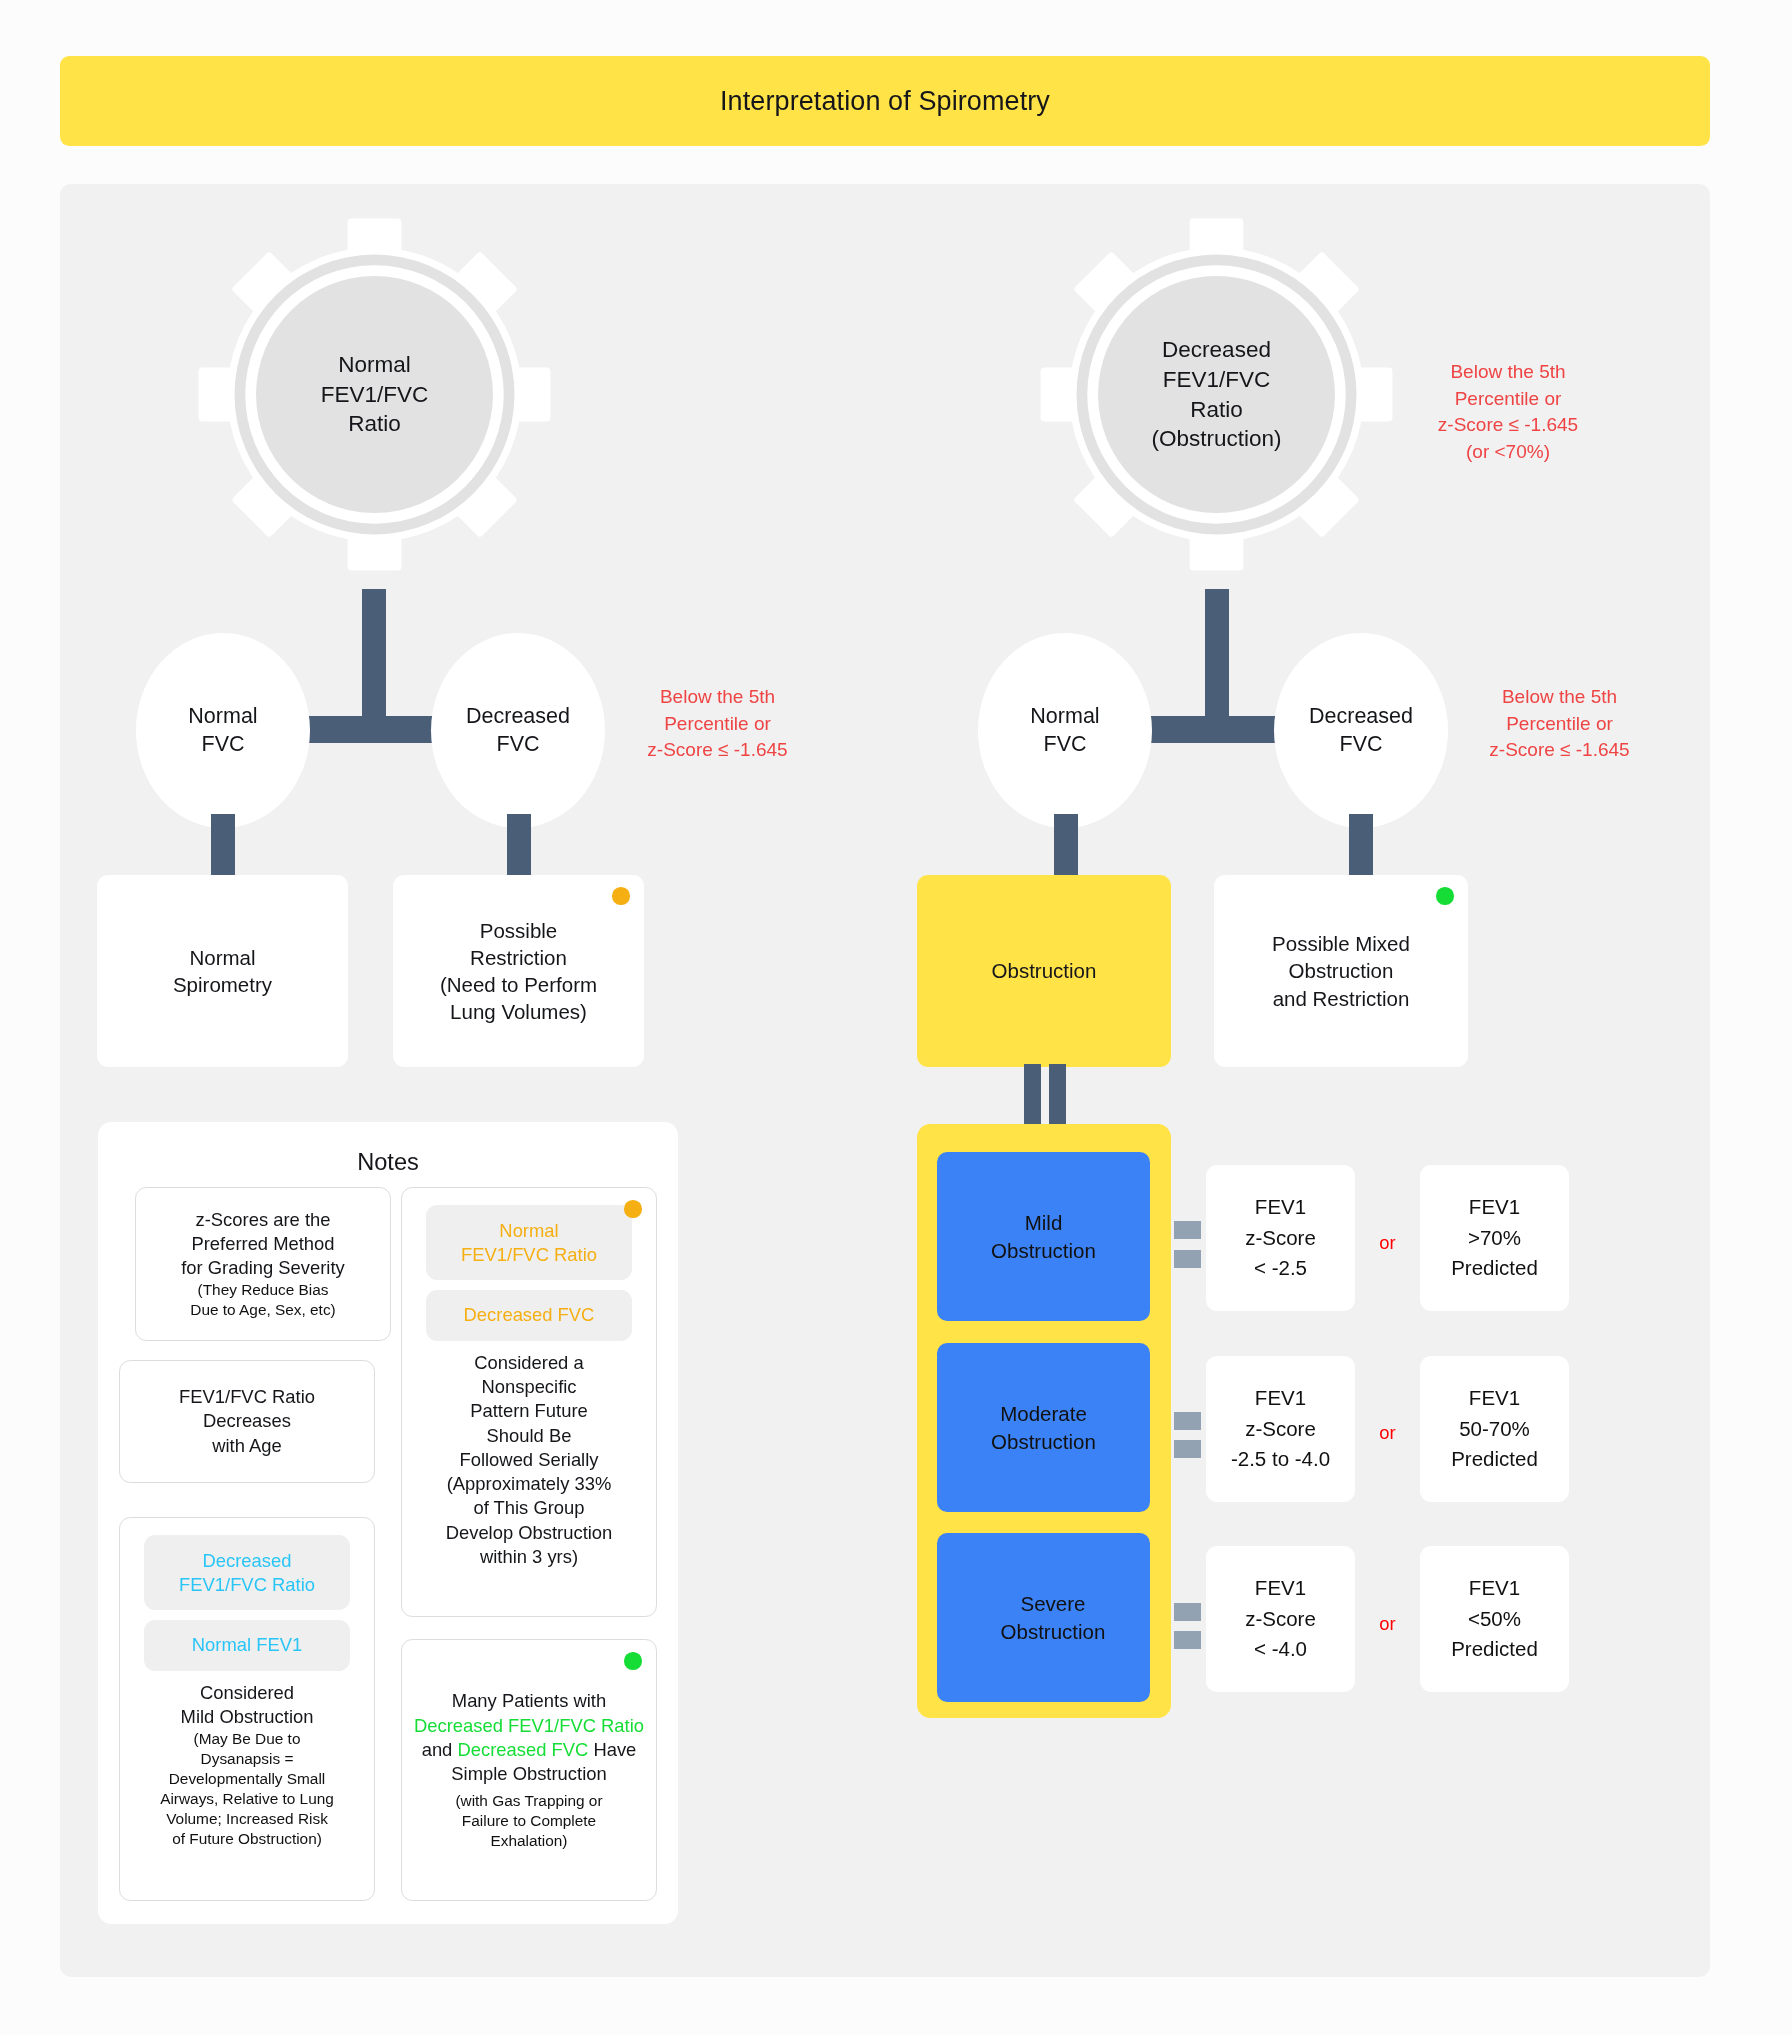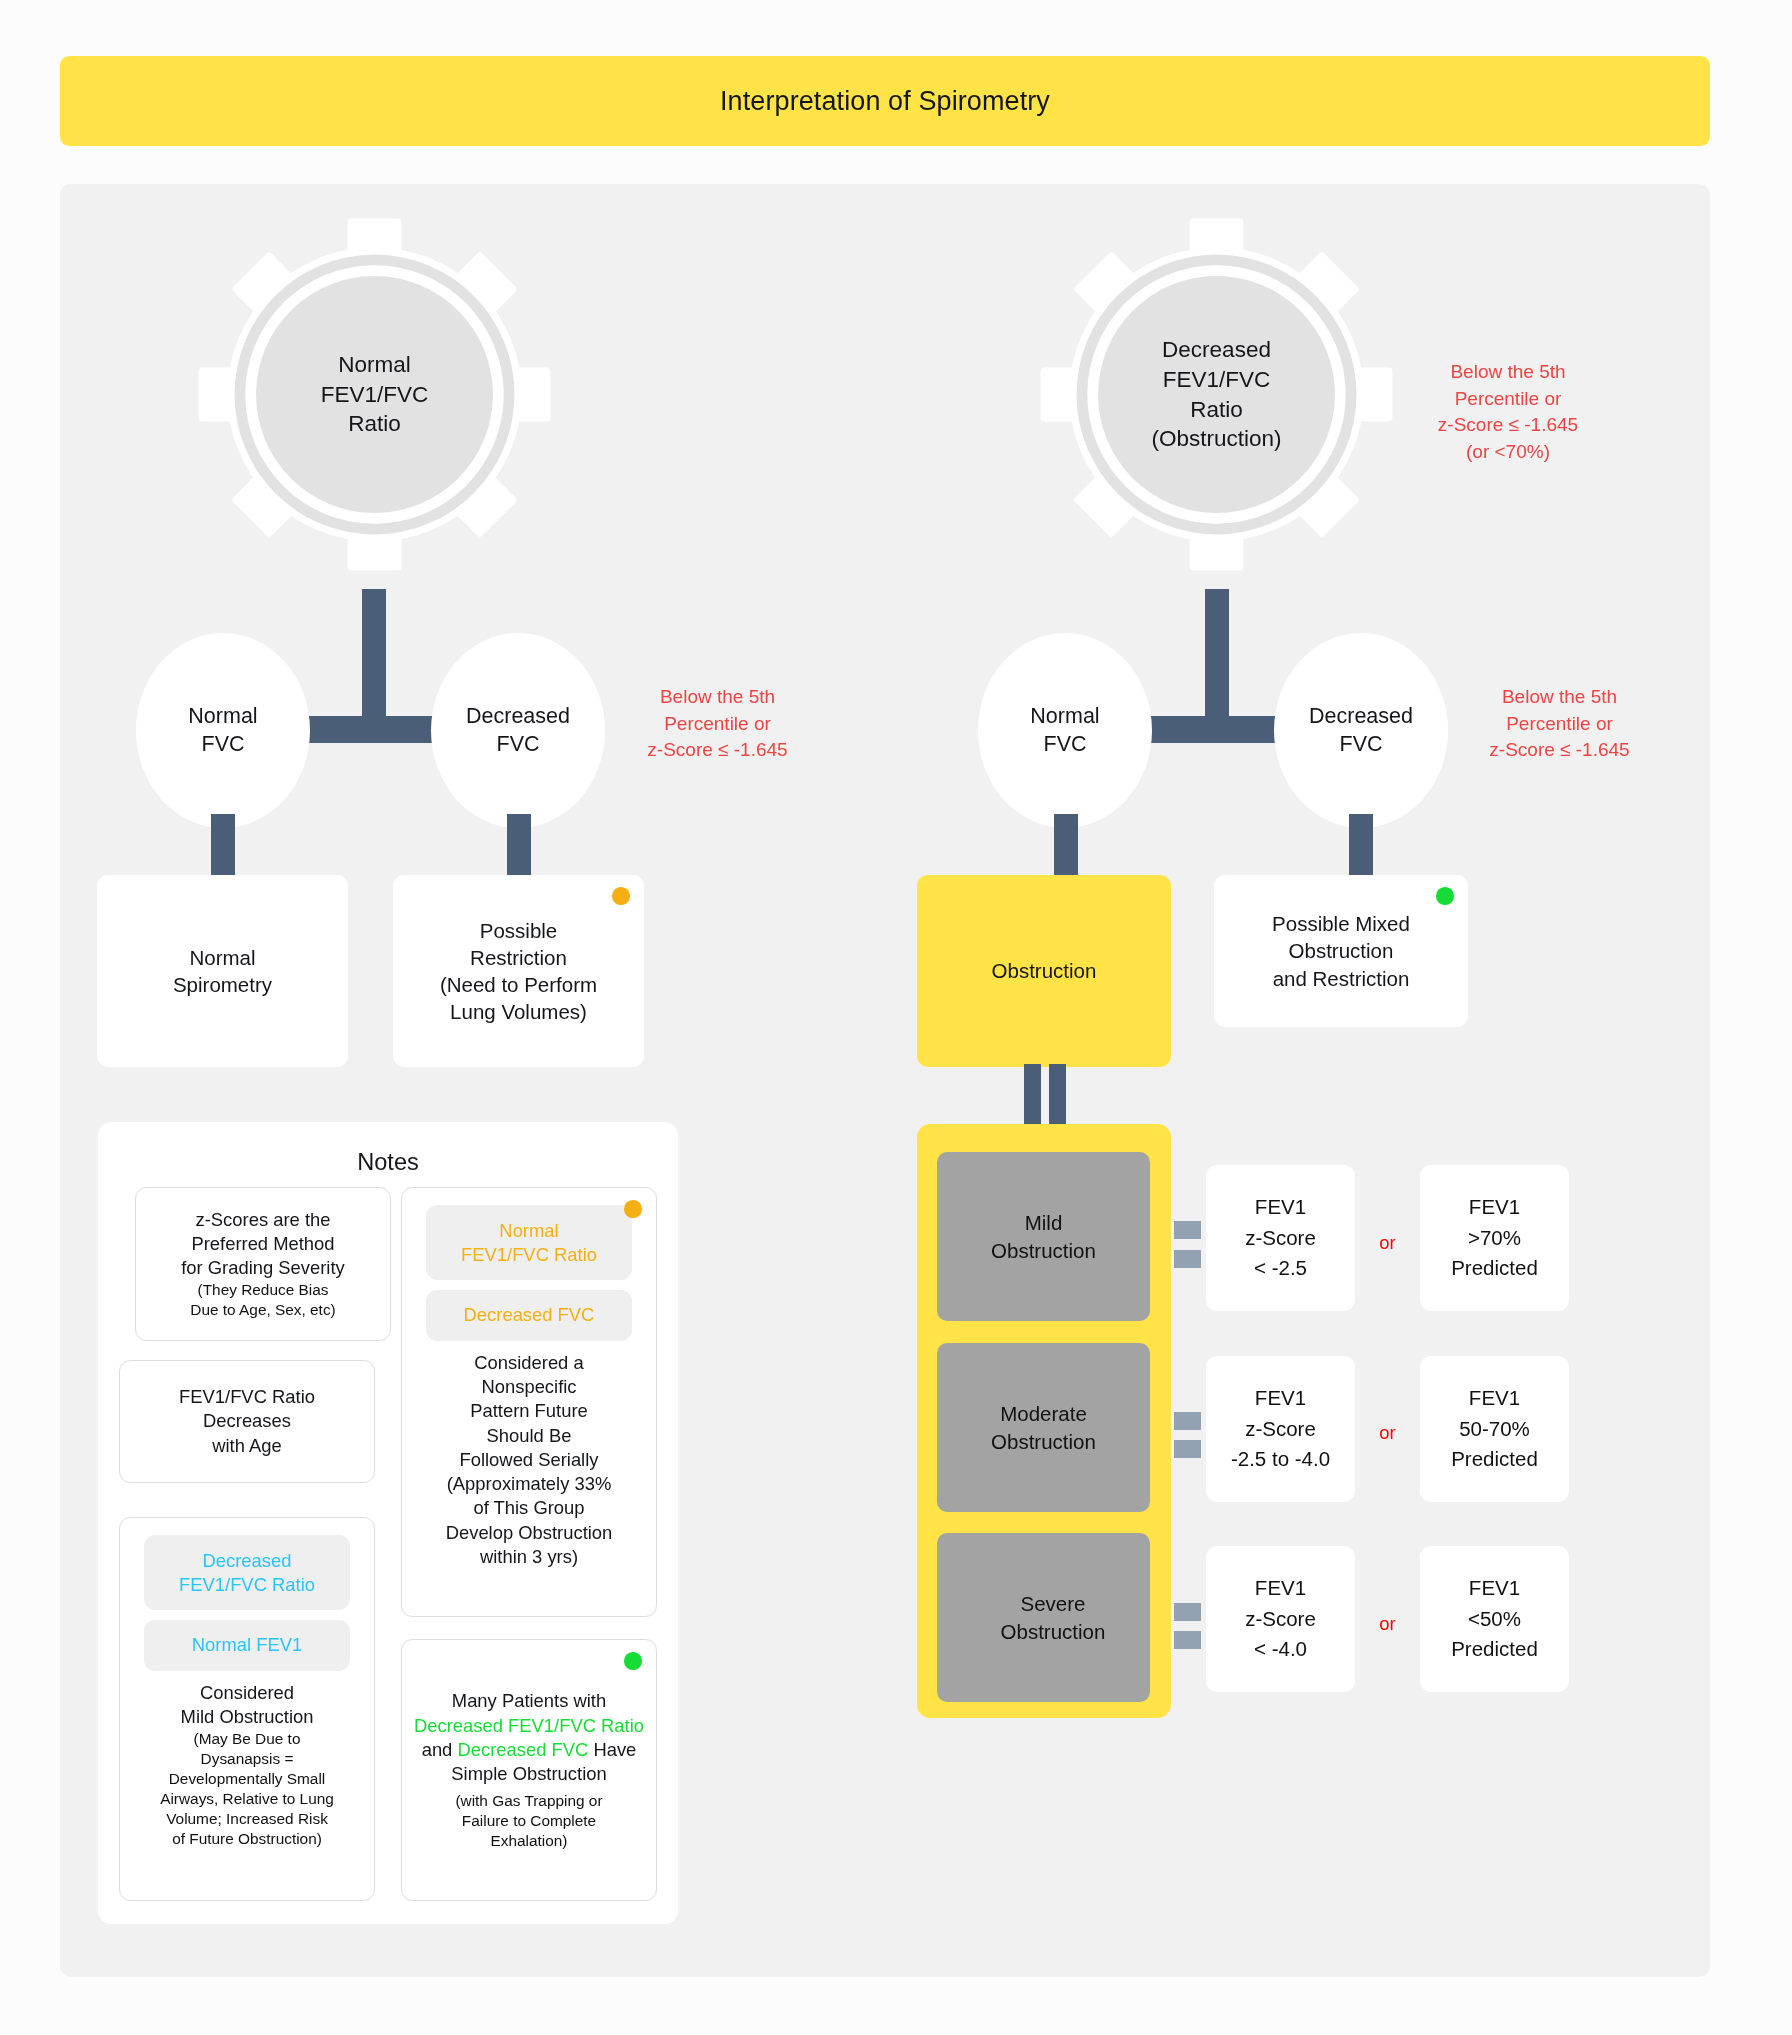--- a/index.html
+++ b/index.html
@@ -112,21 +112,21 @@
   .hl-green { color: #16DD36; }
 
   
   .sev-frame {
     position: absolute;
     background: #FFE347;
     border-radius: 13.3px;
   }
   .sev-inner {
     position: absolute;
-    background: #a3a3a3;
+    background: #3b82f6;
     border-radius: 10.2px;
     display: flex; flex-direction: column; align-items: center; justify-content: center;
     text-align: center; font-size: 20.5px; line-height: 1.33;
   }
   .sev-card {
     position: absolute;
     background: #ffffff;
     border-radius: 11.3px;
     display: flex; flex-direction: column; align-items: center; justify-content: center;
     text-align: center; font-size: 20.5px; line-height: 1.5;
@@ -252,21 +252,21 @@
     <div>Percentile or</div>
     <div>z-Score ≤ -1.645</div>
   </div>
 
   <div class="conn" style="left:1054px; top:814px; width:23.6px; height:64px;"></div>
   <div class="conn" style="left:1349px; top:814px; width:23.6px; height:64px;"></div>
 
   <div class="card yellow" style="left:917px; top:875px; width:254px; height:192px;">
     <span>Obstruction</span>
   </div>
-  <div class="card" style="left:1214px; top:875px; width:254px; height:152px;">
+  <div class="card" style="left:1214px; top:875px; width:254px; height:192px;">
     <div class="dot green"></div>
     <span>Possible Mixed</span>
     <span>Obstruction</span>
     <span>and Restriction</span>
   </div>
 
   <div class="conn" style="left:1024px; top:1064px; width:17.4px; height:61px;"></div>
   <div class="conn" style="left:1049px; top:1064px; width:17.4px; height:61px;"></div>
 
   <div class="sev-frame" style="left:917px; top:1124px; width:254px; height:594px;"></div>

